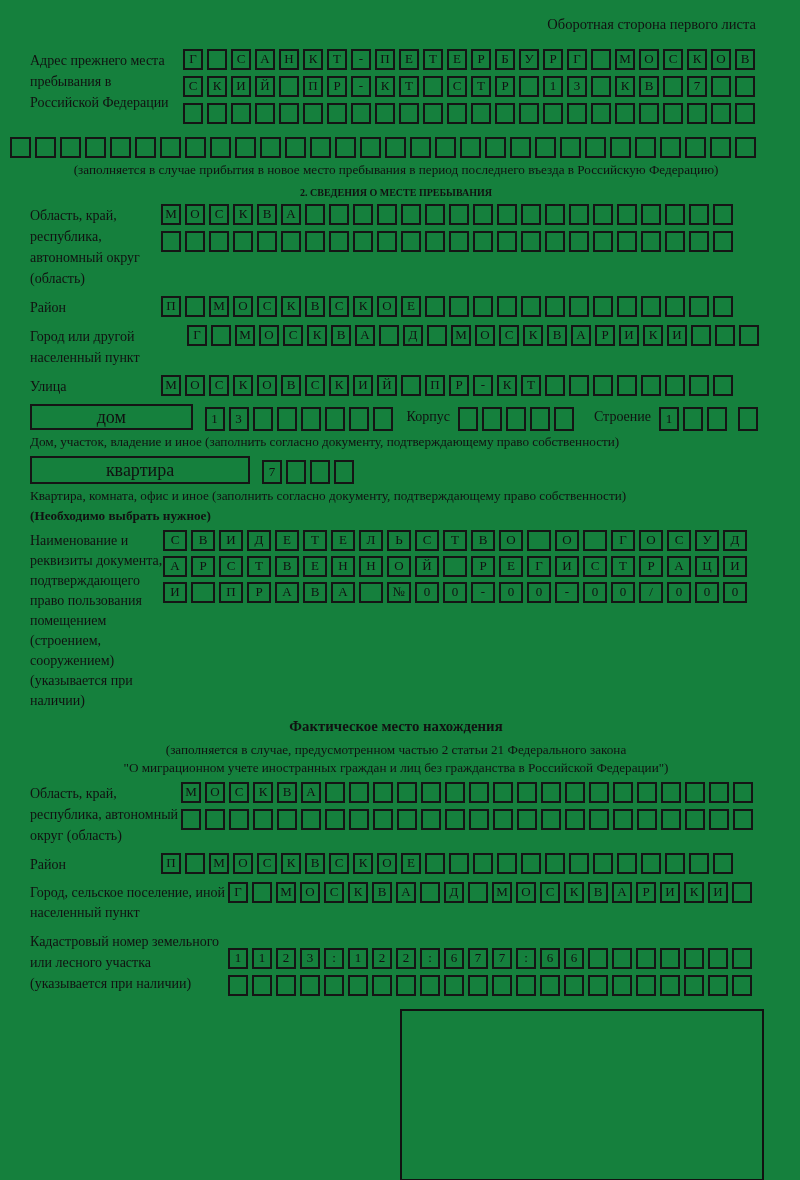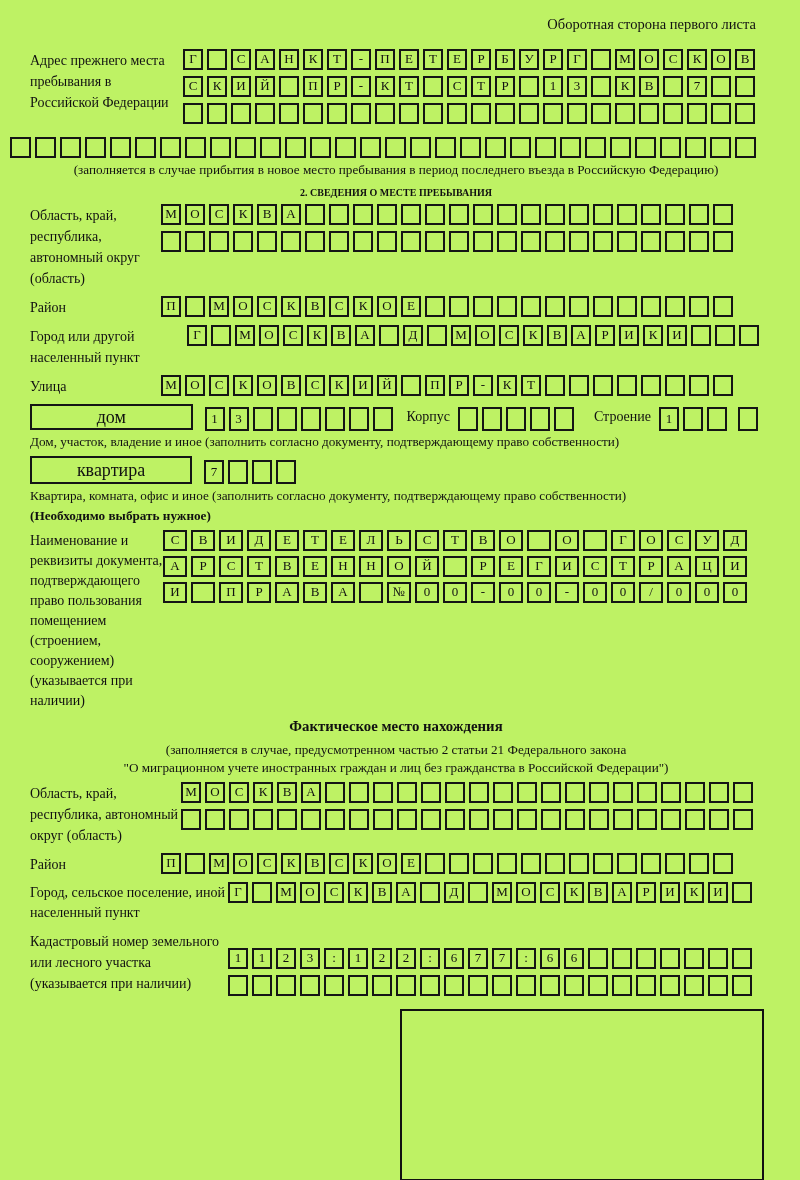--- a/index.html
+++ b/index.html
@@ -1,21 +1,21 @@
 <!DOCTYPE html>
 <html><head>
 <meta charset="utf-8">
 <style>
   * { box-sizing: border-box; margin: 0; padding: 0; }
   html,body { background:#ffffff; }
   .page {
     position: relative;
     width: 800px; height: 1180px;
     margin: 0 auto;
-    background: #bef264;
+    background: #15803d;
     color: #111;
     font-family: "Liberation Serif", "DejaVu Serif", serif;
     padding: 0 38px 0 30px;
     overflow: hidden;
   }
   .title-right { margin-top:16px; text-align:right; font-size:14.5px; padding-right:6px; }
 
   .formrow { display:flex; align-items:flex-start; margin-bottom:7px; }
   .label { font-size:14px; line-height:21px; padding-top:1px; }
   .lw-131 { width:131px; flex:0 0 131px; }
@@ -39,21 +39,21 @@
   .fullrow { margin-left:-20px; margin-top:2px; }
 
   .note { font-size:13.2px; line-height:18px; }
   .note.center { text-align:center; }
   .h2 { text-align:center; font-weight:bold; font-size:10px; margin:8px 0 6px; }
   .h3 { text-align:center; font-weight:bold; font-size:14.8px; margin:6px 0 6px; }
 
   .widebox { border:2px solid #151515; text-align:center; font-size:18px;
              display:inline-block; vertical-align:top; }
   .widebox-dom { width:166px; height:26px; line-height:22px; }
-  .widebox-kv  { width:162px; height:28px; line-height:24px; }
+  .widebox-kv  { width:220px; height:28px; line-height:24px; }
   .houserow { display:flex; align-items:center; margin:2px 0 3px; }
   .houserow .cell, .aptrow .cell { height:24px; line-height:19.5px; }
   .inline-label { font-size:14px; margin:0 8px 0 10px; }
   .gap-last .cell:last-child { margin-left:7px; }
   .aptrow { display:flex; align-items:center; margin:5px 0 3px; }
 
   .stayrow { display:flex; align-items:center; margin:7px 0 0; font-size:14px; }
   .checkbox { display:inline-block; width:20px; height:23px; border:2px solid #151515;
               text-align:center; font-size:13.5px; line-height:18.5px; }
   .staynote { font-size:13.2px; margin:3px 0 6px; width:700px;font-weight:bold; }

